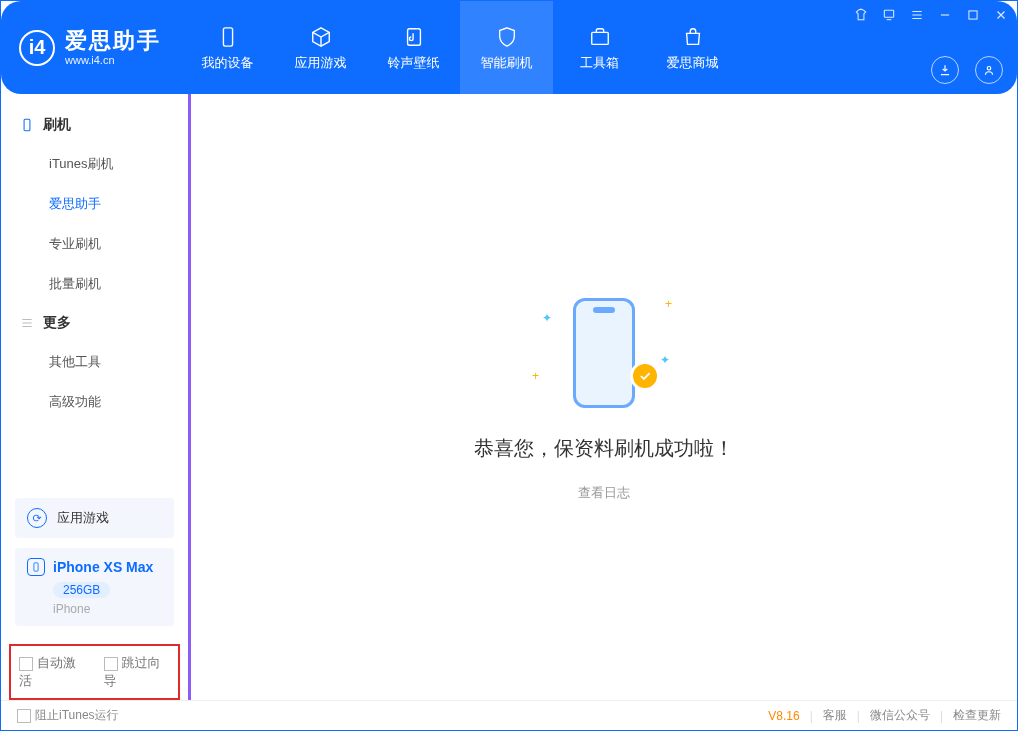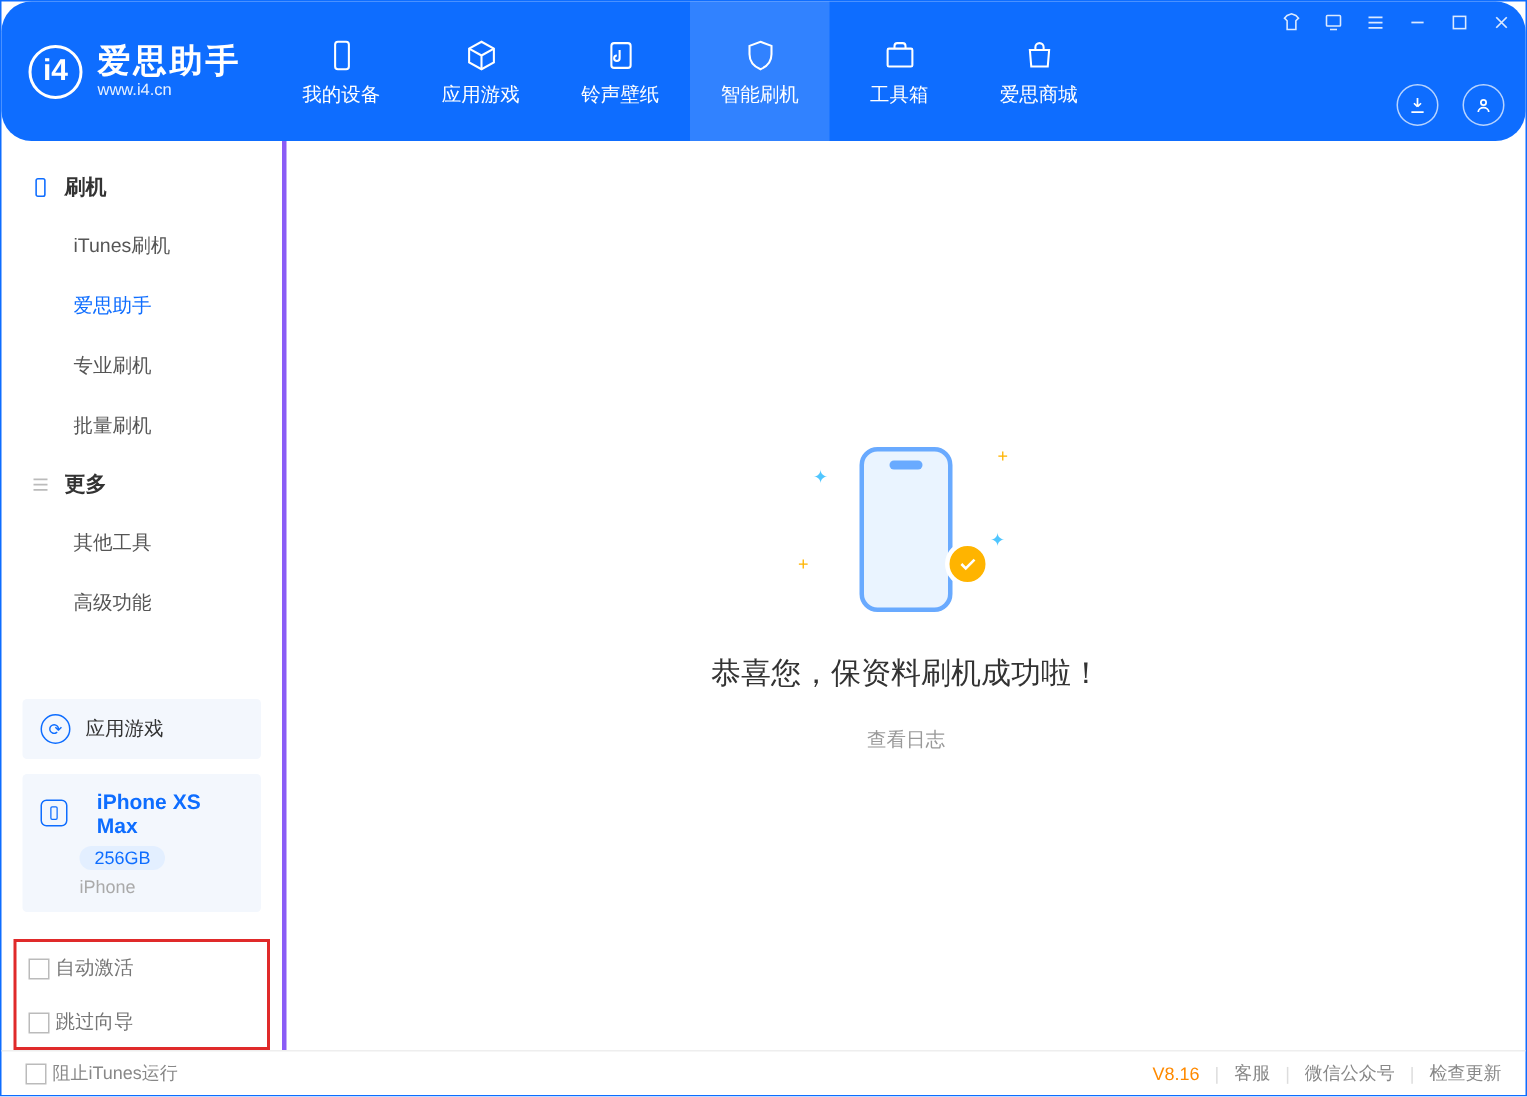--- a/index.html
+++ b/index.html
@@ -32,26 +32,26 @@
 .side-scroll { flex: 1; padding-top: 12px; }
 .side-group-header { display: flex; align-items: center; gap: 8px; padding: 10px 18px; color: #333; font-size: 14px; font-weight: bold; }
 .side-group-header .ghicon { width: 16px; height: 16px; display:flex; align-items:center; justify-content:center; color:#999; }
 .side-item { padding: 11px 18px 11px 48px; color: #555; font-size: 13px; cursor: pointer; }
 .side-item.active { color: #0e6dff; }
 
 .side-device-boxes { padding: 0 14px 12px 14px; }
 .mode-box { background: #f3f7fd; border-radius: 3px; padding: 10px 12px; display:flex; align-items:center; gap:10px; font-size:13px; color:#333; margin-bottom:10px; }
 .mode-box .mode-icon { width:20px; height:20px; border:1.5px solid #0e6dff; border-radius:50%; display:flex; align-items:center; justify-content:center; color:#0e6dff; font-size:11px; }
 .device-box { background: #f3f7fd; border-radius: 3px; padding: 10px 12px; font-size:13px; }
-.device-box .dev-row { display:flex; align-items:center; gap:20px; color:#0e6dff; font-weight:bold; font-size:14px; }
+.device-box .dev-row { display:flex; align-items:center; gap:8px; color:#0e6dff; font-weight:bold; font-size:14px; }
 .device-box .dev-icon { width:18px; height:18px; border:1.5px solid #0e6dff; border-radius:4px; display:flex; align-items:center; justify-content:center; }
 .device-box .capacity { display:inline-block; margin-top:6px; margin-left:26px; background:#e3efff; color:#0e6dff; border-radius:10px; padding:1px 10px; font-size:12px; }
 .device-box .dev-type { margin-top:4px; margin-left:26px; color:#aaa; font-size:12px; }
 
-.checkbox-row-highlight { border: 2px solid #e02a2a; margin: 6px 8px 0 8px; padding: 8px 8px; display:flex; align-items:flex-start; gap:18px; font-size:13px; color:#777;flex-direction:column; }
+.checkbox-row-highlight { border: 2px solid #e02a2a; margin: 6px 8px 0 8px; padding: 8px 8px; display:flex; align-items:center; gap:18px; font-size:13px; color:#777; }
 .cb { width:14px; height:14px; border:1px solid #bbb; display:inline-block; vertical-align:middle; margin-right:4px; }
 
 .main { flex: 1; display:flex; align-items:center; justify-content:center; flex-direction:column; gap:22px; }
 .illus { width: 120px; height: 120px; position: relative; display:flex; align-items:center; justify-content:center; }
 .phone { width: 62px; height: 110px; border: 3px solid #69aaff; border-radius: 12px; background: #eaf4ff; position: relative; }
 .phone::before { content:""; position:absolute; top:6px; left:50%; transform:translateX(-50%); width:22px; height:6px; background:#69aaff; border-radius:3px; }
 .check-badge { position:absolute; right:4px; bottom:22px; width:30px; height:30px; background:#ffb400; border-radius:50%; display:flex; align-items:center; justify-content:center; color:#fff; border:3px solid #fff; }
 .sparkle { position:absolute; color:#ffb400; font-size:12px; }
 .sparkle.s1 { left:-2px; top:18px; color:#50c6ff; }
 .sparkle.s2 { right:-8px; top:4px; }

